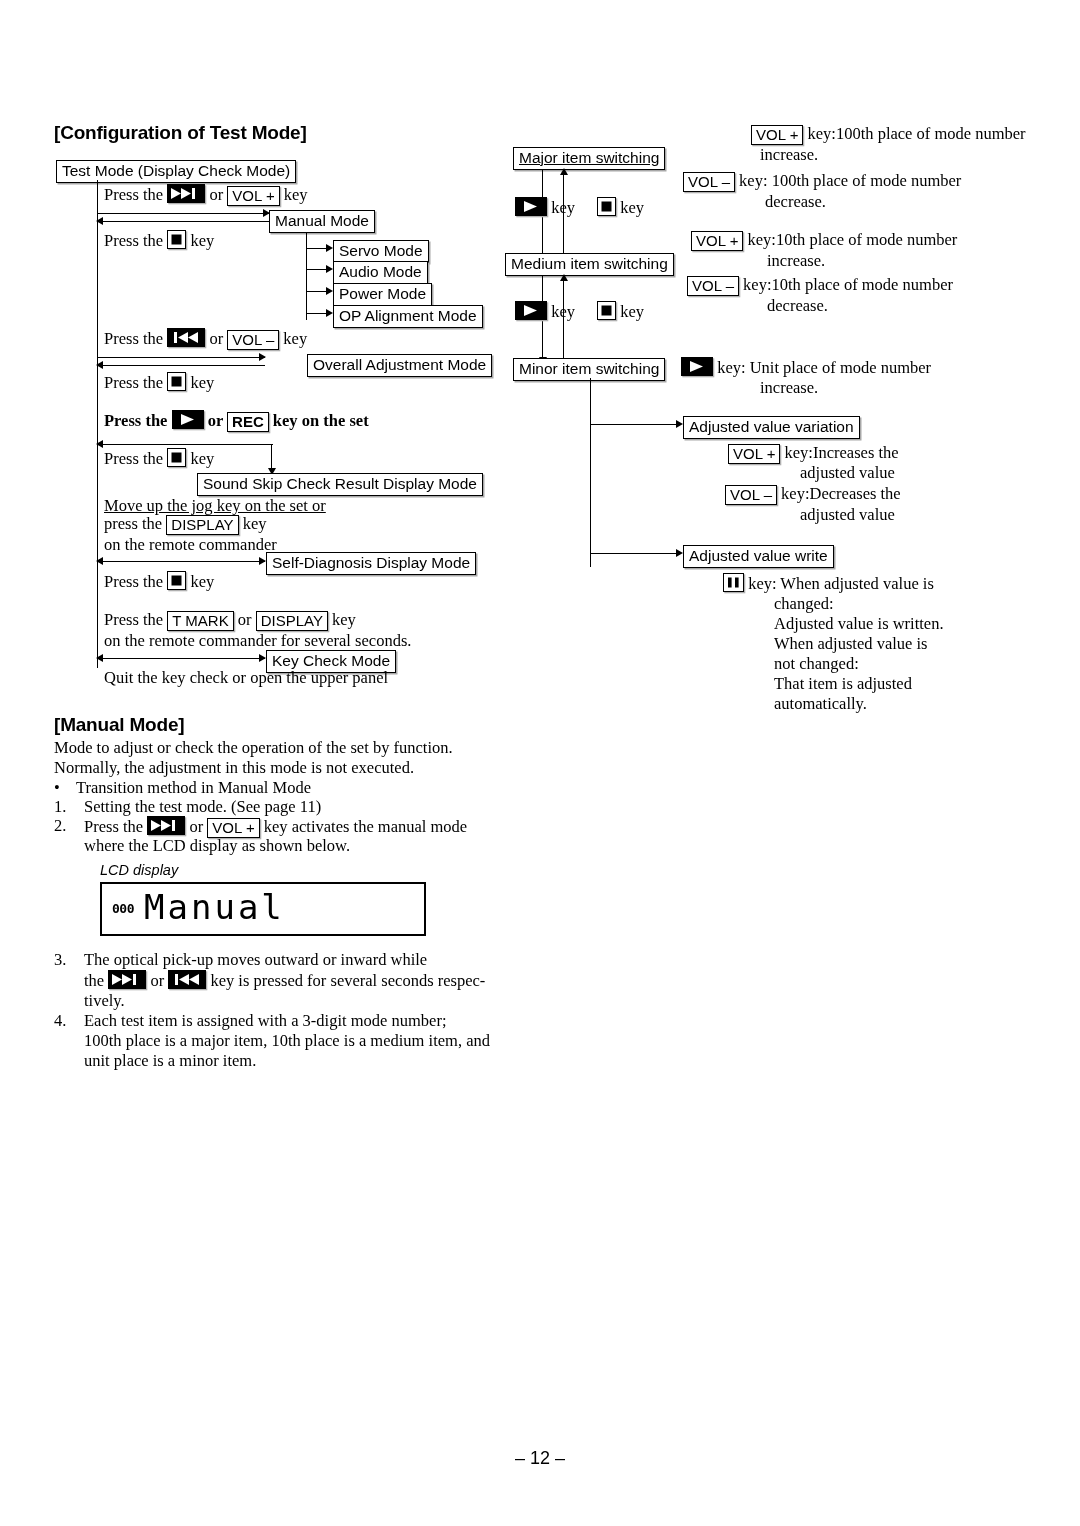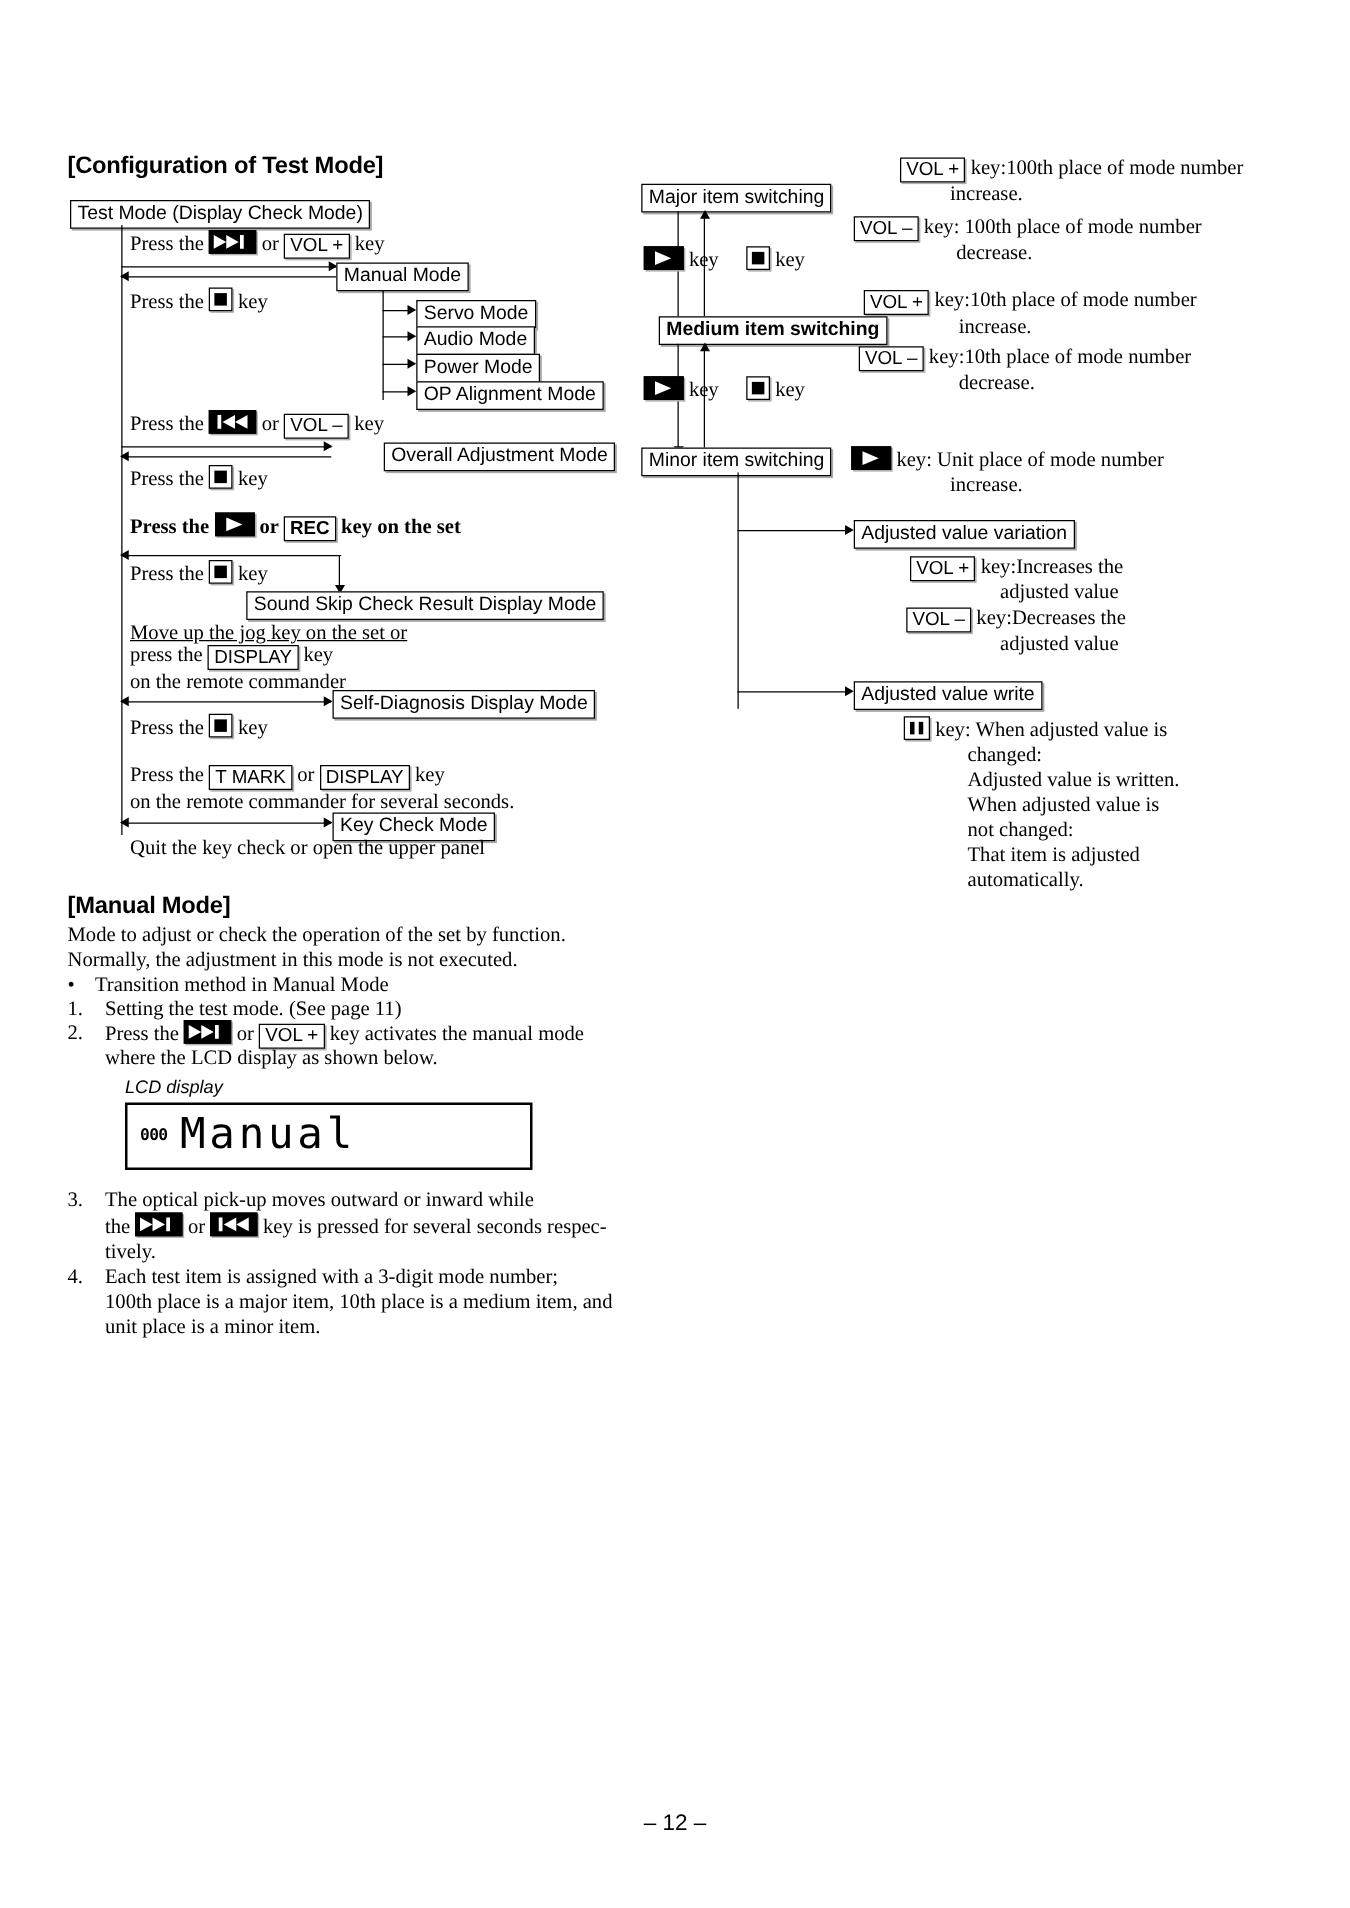--- a/index.html
+++ b/index.html
@@ -225,27 +225,27 @@
 
 <div class="hline" style="left:97px;top:658px;width:168px;"></div>
 <div class="arrowR" style="left:259px;top:654px;"></div>
 <div class="arrowL" style="left:96px;top:654px;"></div>
 <div class="abs flowbox" style="left:266px;top:650px;">Key Check Mode</div>
 
 <div class="abs body" style="left:104px;top:668px;white-space:nowrap;">
   <span>Quit the key check or open the upper panel</span>
 </div>
 
-<div class="abs body" style="left:683px;top:124px;white-space:nowrap;padding-left:37px;">
+<div class="abs body" style="left:714px;top:124px;white-space:nowrap;padding-left:37px;">
   <span class="keycap">VOL +</span>
   <span>key:100th place of mode number</span>
 </div>
 <div class="abs body" style="left:760px;top:145px;white-space:nowrap;">increase.</div>
 
-<div class="abs flowbox" style="left:513px;top:147px;">Major item switching</div>
+<div class="abs flowbox" style="left:513px;top:147px;text-decoration:underline;">Major item switching</div>
 
 <div class="abs body" style="left:683px;top:171px;white-space:nowrap;">
   <span class="keycap">VOL –</span>
   <span>key: 100th place of mode number</span>
 </div>
 <div class="abs body" style="left:765px;top:192px;white-space:nowrap;">decrease.</div>
 
 <div class="vline" style="left:542px;top:169px;height:90px;"></div>
 <div class="arrowD" style="left:538.5px;top:255px;"></div>
 
@@ -268,21 +268,21 @@
   </span>
   <span>key</span>
 </div>
 
 <div class="abs body" style="left:691px;top:230px;white-space:nowrap;">
   <span class="keycap">VOL +</span>
   <span>key:10th place of mode number</span>
 </div>
 <div class="abs body" style="left:767px;top:251px;white-space:nowrap;">increase.</div>
 
-<div class="abs flowbox" style="left:527px;top:253px;font-weight:bold;">Medium item switching</div>
+<div class="abs flowbox" style="left:505px;top:253px;">Medium item switching</div>
 
 <div class="abs body" style="left:687px;top:275px;white-space:nowrap;">
   <span class="keycap">VOL –</span>
   <span>key:10th place of mode number</span>
 </div>
 <div class="abs body" style="left:767px;top:296px;white-space:nowrap;">decrease.</div>
 
 <div class="vline" style="left:542px;top:275px;height:86px;"></div>
 <div class="arrowD" style="left:538.5px;top:357px;"></div>
 

